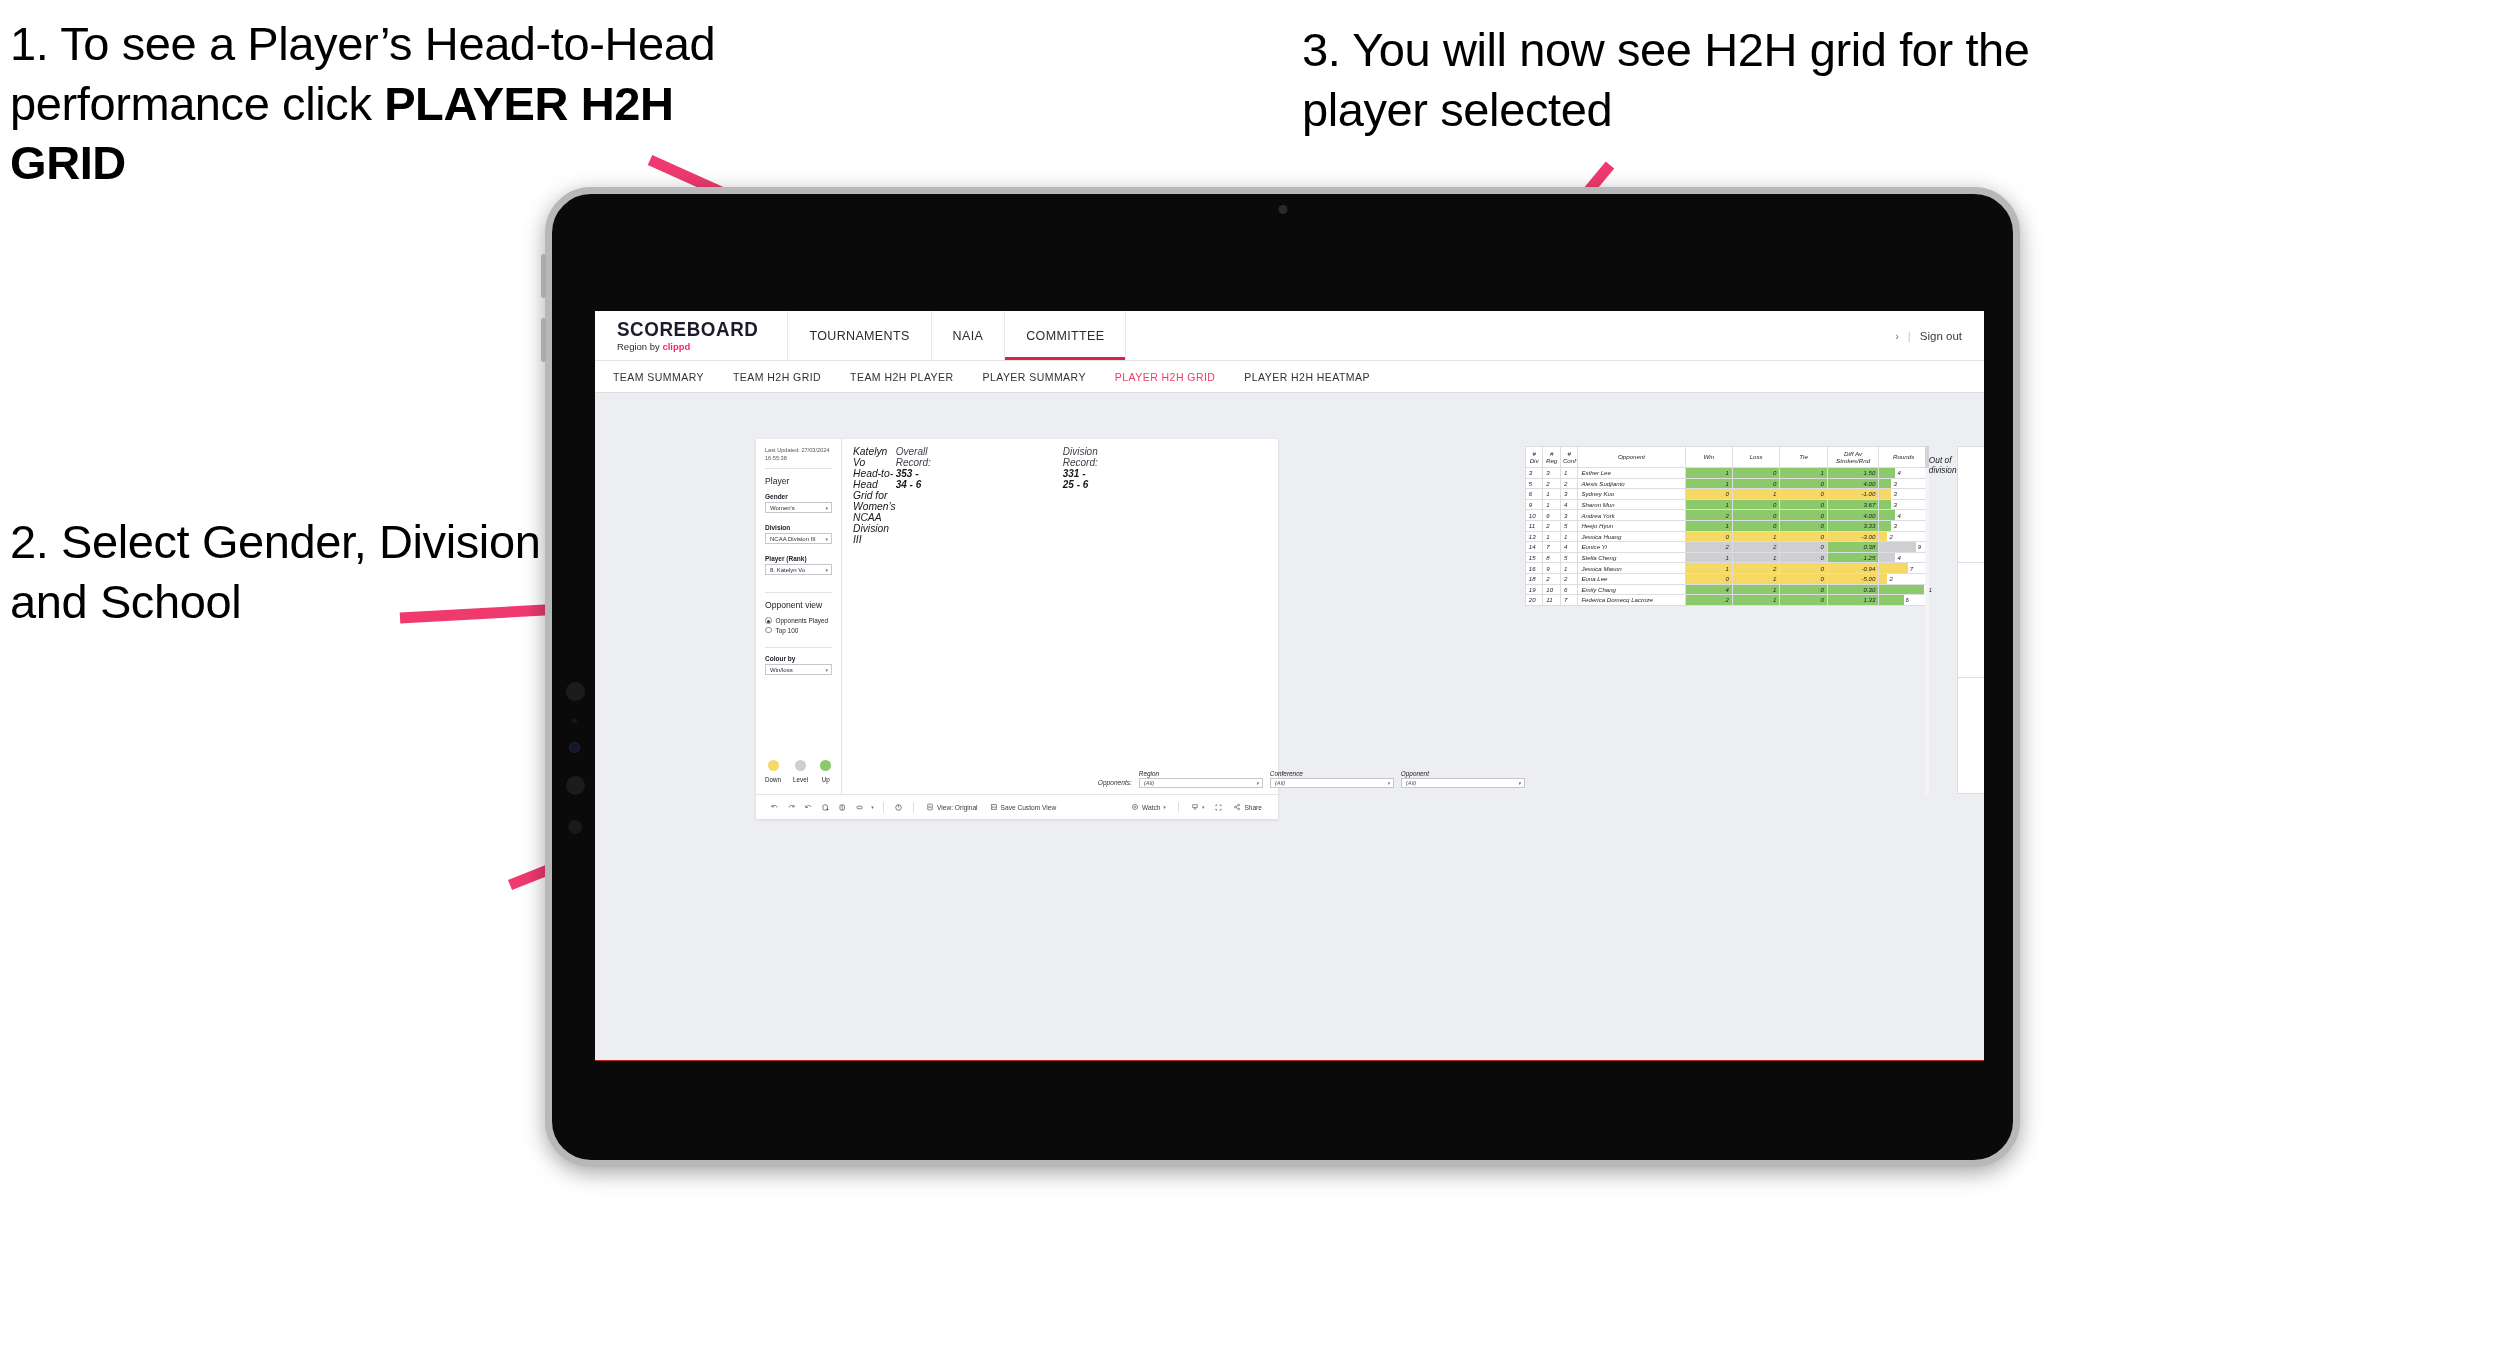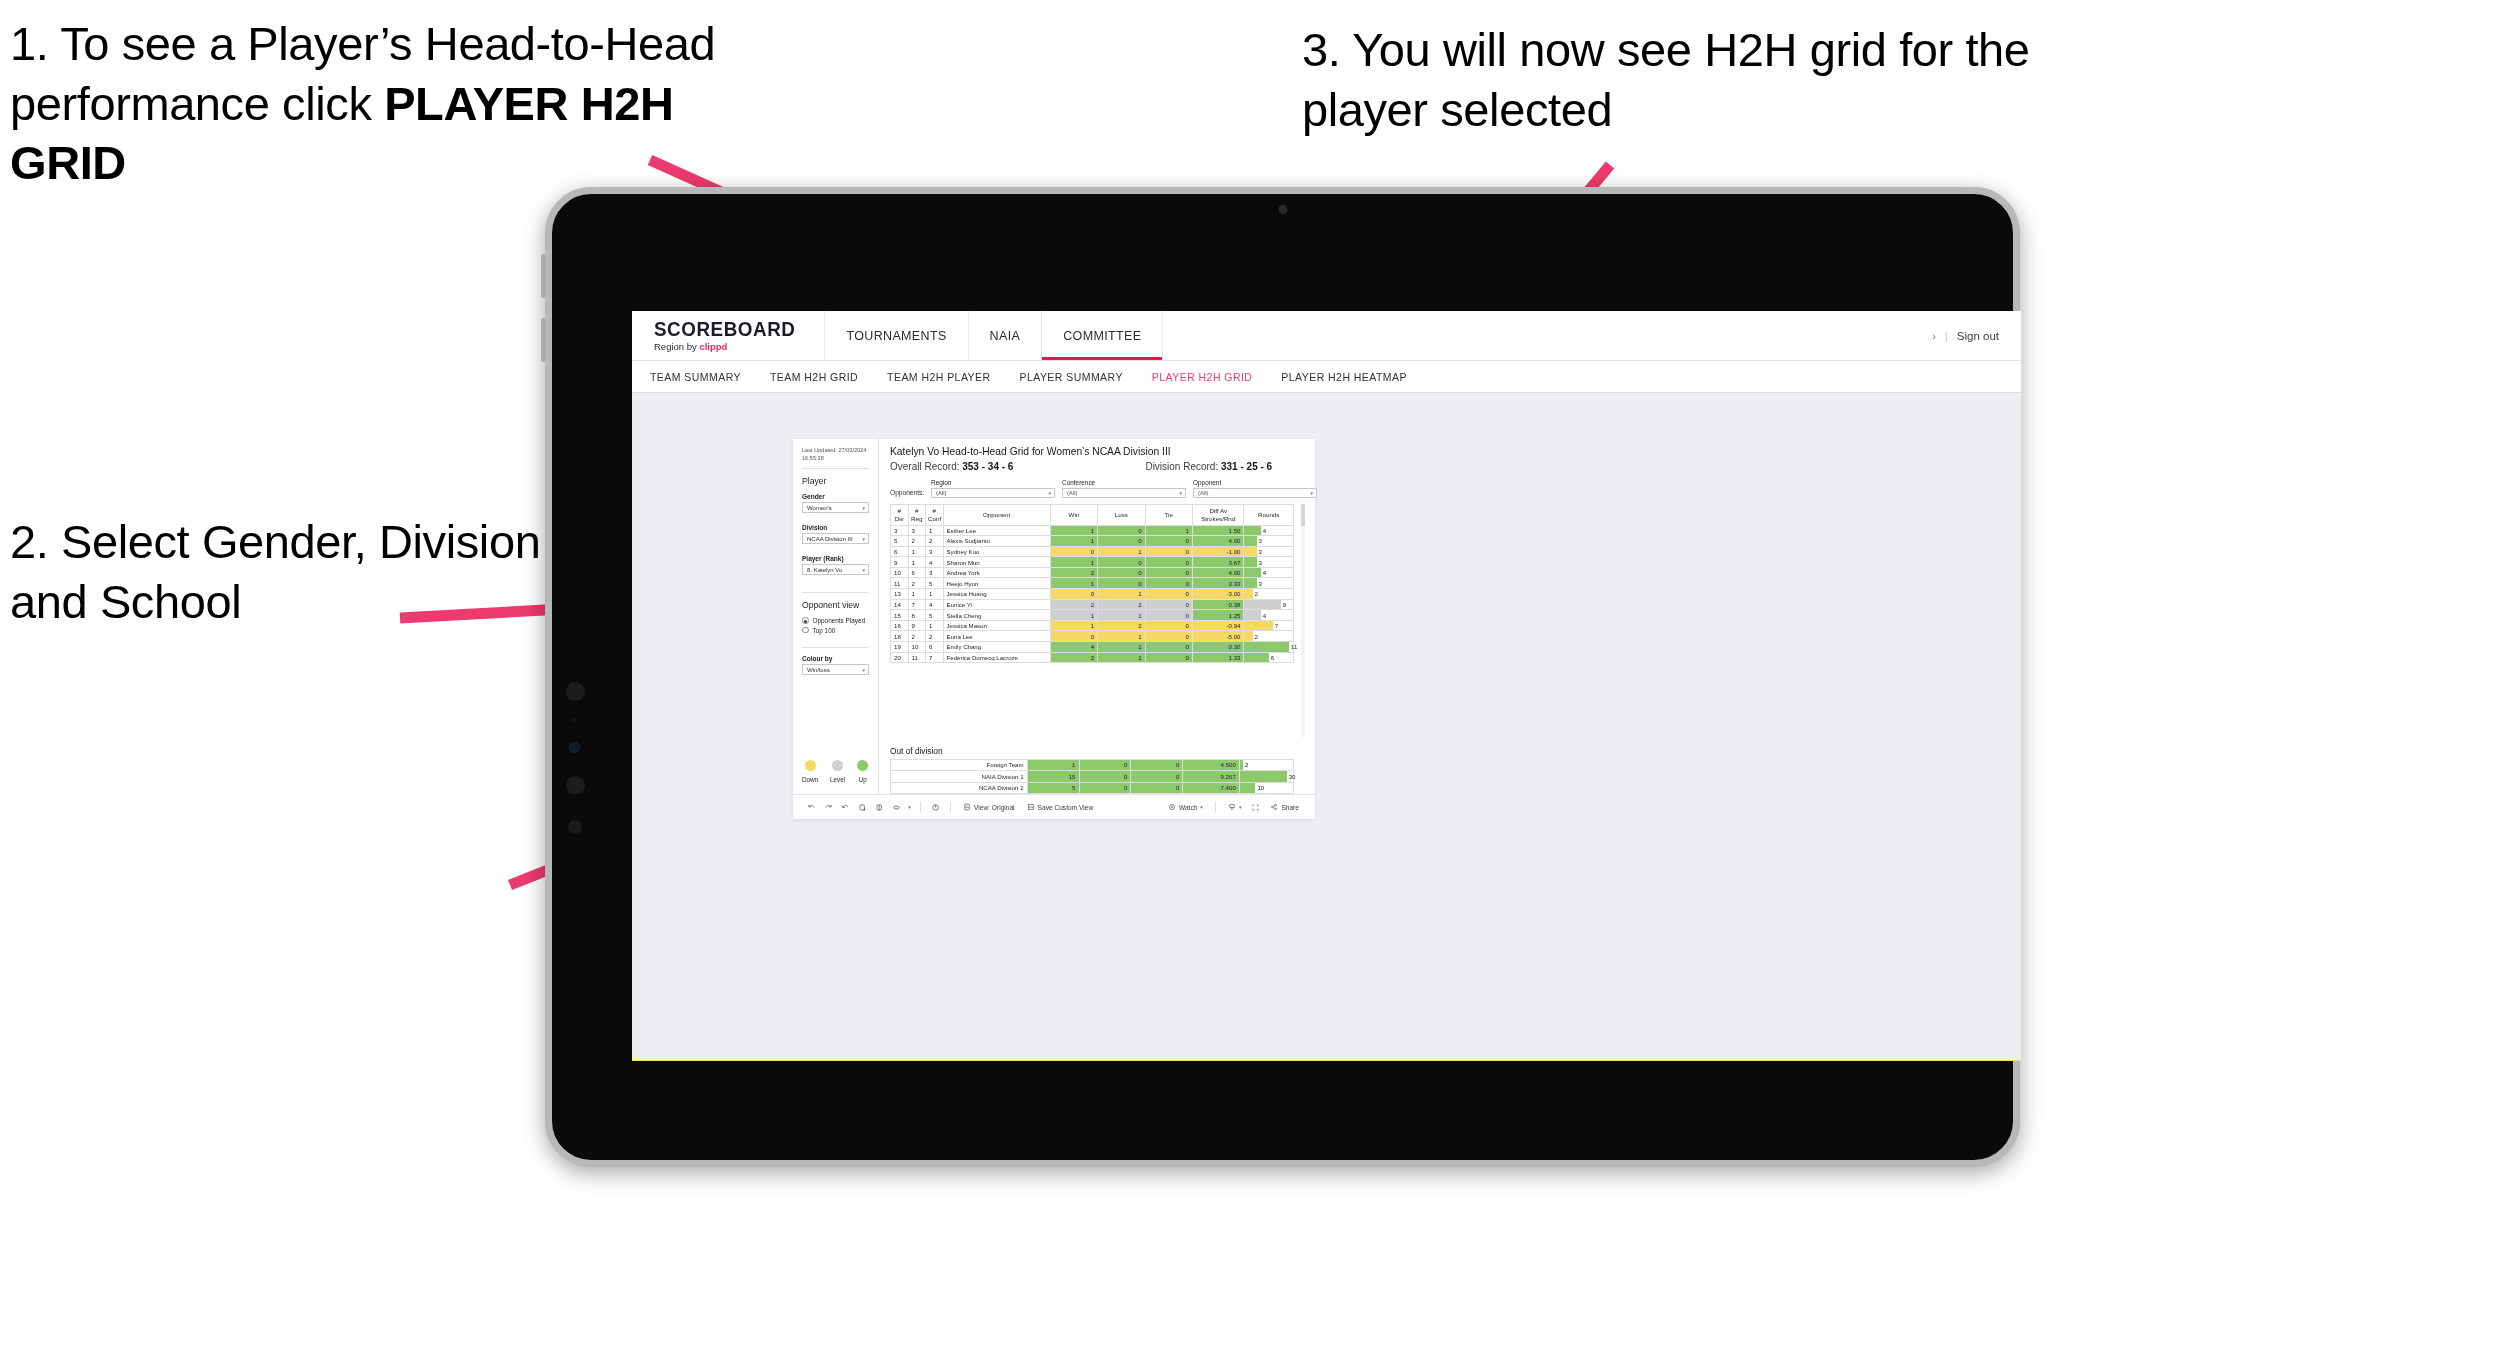--- a/index.html
+++ b/index.html
@@ -51,23 +51,22 @@
   }
   .sb1 { top: 60px; height: 44px; }
   .sb2 { top: 124px; height: 44px; }
   .front-dots { position: absolute; left: 14px; }
   .fd { position: absolute; border-radius: 50%; }
 
   #screen {
     position: absolute;
     left: 43px; top: 117px;
     width: 1389px; height: 750px;
-    background: #fde047;
+    background: #b91c1c;
     overflow: hidden;
-    margin-left: 37px;
   }
 
   
   .app-header {
     display: flex; align-items: stretch;
     height: 50px; background: #fff;
     border-bottom: 1px solid #e3e3e6;
   }
   .brand {
     display: flex; flex-direction: column; justify-content: center;
@@ -156,21 +155,21 @@
     content: ""; position: absolute; left: 1.3px; top: 1.3px;
     width: 3.2px; height: 3.2px; border-radius: 50%; background: #3b3b44;
   }
   .radio-row span { font-size: 6.4px; color: #23232b; }
   .legend { display: flex; gap: 12px; margin-top: auto; padding-bottom: 11px; }
   .lg { display: flex; flex-direction: column; align-items: center; gap: 5px; }
   .lg-dot { width: 11px; height: 11px; border-radius: 50%; }
   .lg-lbl { font-size: 6.3px; color: #24242c; }
 
   
-  .main { flex: 1; min-width: 0; padding: 7px 10px 0 11px; display: flex; flex-direction: column; }
+  .main { flex: 1; min-width: 0; padding: 7px 10px 0 11px; display: flex; flex-direction: row; font-style: italic; }
   .viz-title { font-size: 10.3px; color: #16161c; margin-bottom: 4px; }
   .records { display: flex; font-size: 10px; color: #3c3c45; margin-bottom: 7px; }
   .records .rec2 { margin-left: 132px; }
   .records b { color: #16161c; }
 
   .opp-filters { display: flex; align-items: flex-end; gap: 7px; margin-bottom: 6px; }
   .opp-lbl { font-size: 6.6px; color: #33333c; padding-bottom: 2px; }
   .ff { display: flex; flex-direction: column; }
   .ff-lbl { font-size: 6.4px; color: #23232b; margin-bottom: 1.5px; }
   .ff-box {

